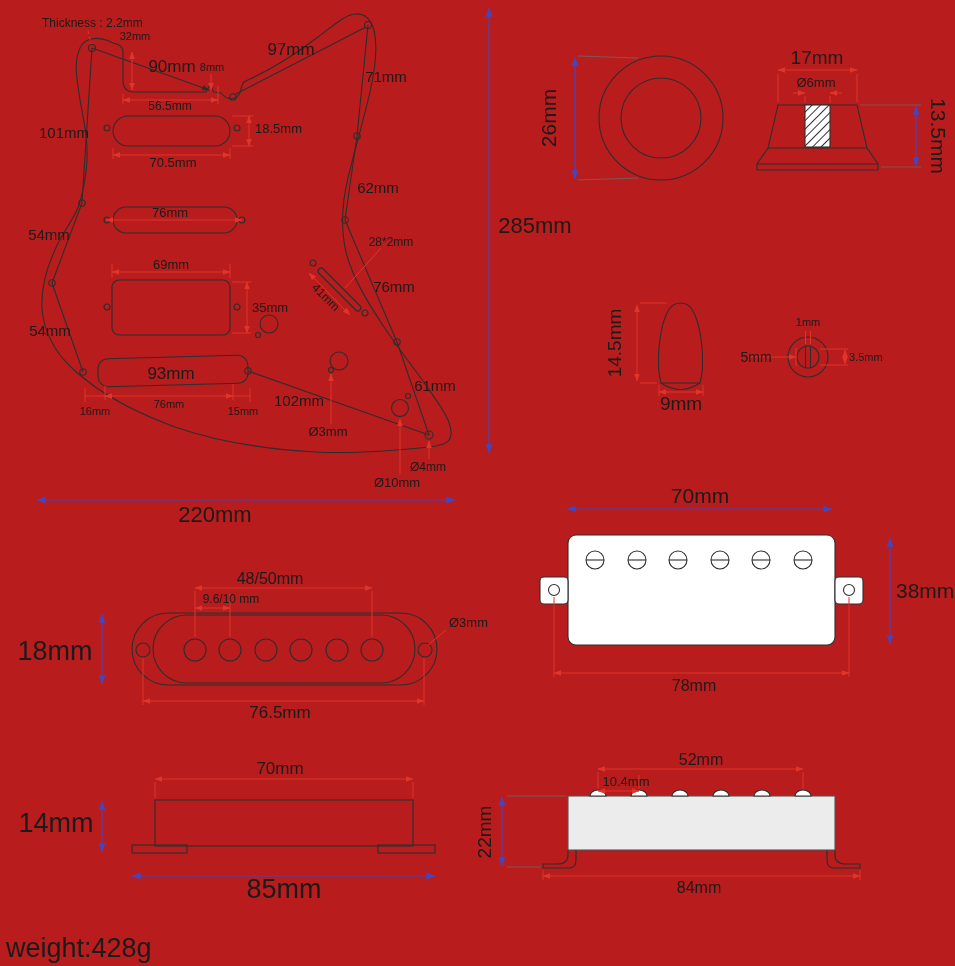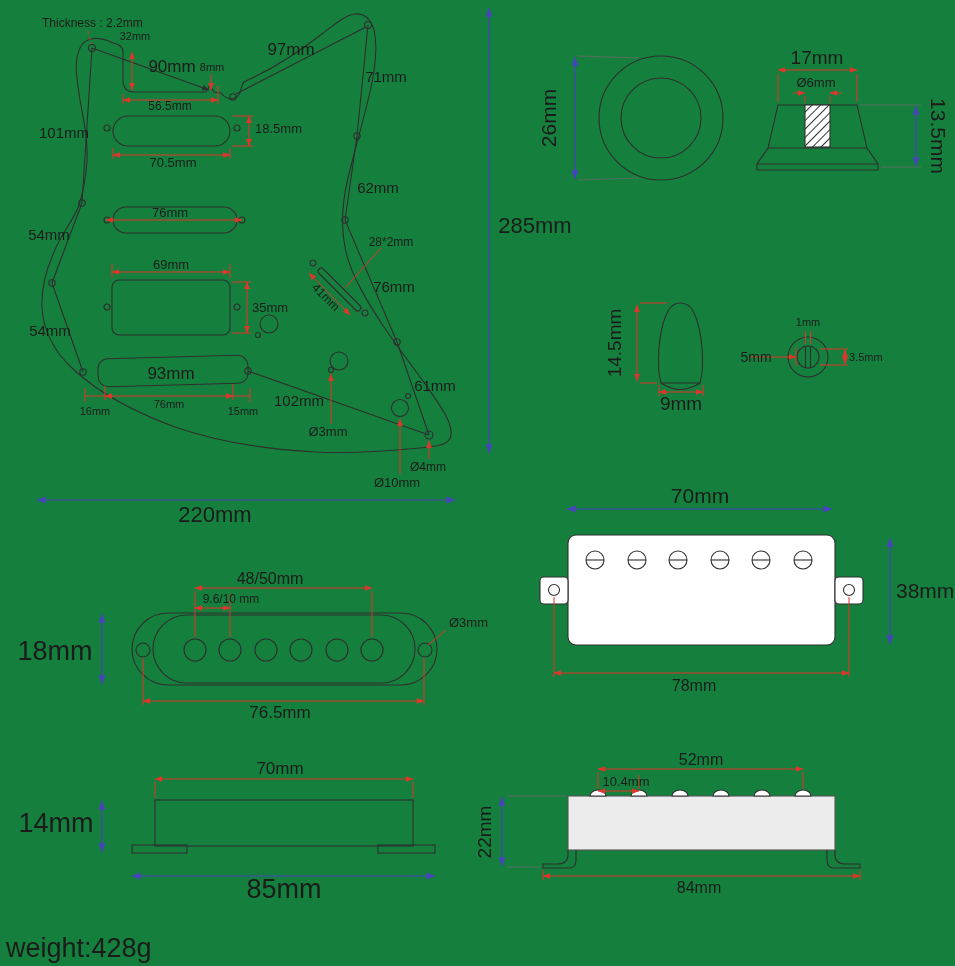--- a/index.html
+++ b/index.html
@@ -1,16 +1,16 @@
 <!DOCTYPE html>
 <html><head>
 <meta charset="utf-8">
 <style>
   html,body{margin:0;padding:0;background:#fff;}
-  .stage{position:relative;width:955px;height:966px;background:#15803d;overflow:hidden;
+  .stage{position:relative;width:955px;height:966px;background:#b91c1c;overflow:hidden;
          font-family:"Liberation Sans", sans-serif;}
   svg{display:block;}
   text{fill:#1b1b1b;font-family:"Liberation Sans", sans-serif;}
   .tc{text-anchor:middle;}
   .ts{text-anchor:start;}
   .t11{font-size:11px;} .t12{font-size:12px;} .t13{font-size:13px;}
   .t14{font-size:14px;} .t15{font-size:15px;} .t16{font-size:16px;}
   .t17{font-size:17px;} .t19{font-size:19px;} .t21{font-size:21px;}
   .t22{font-size:22px;} .t27{font-size:27px;}
   .k{stroke:#2e2e2e;stroke-width:1.1;fill:none;}

